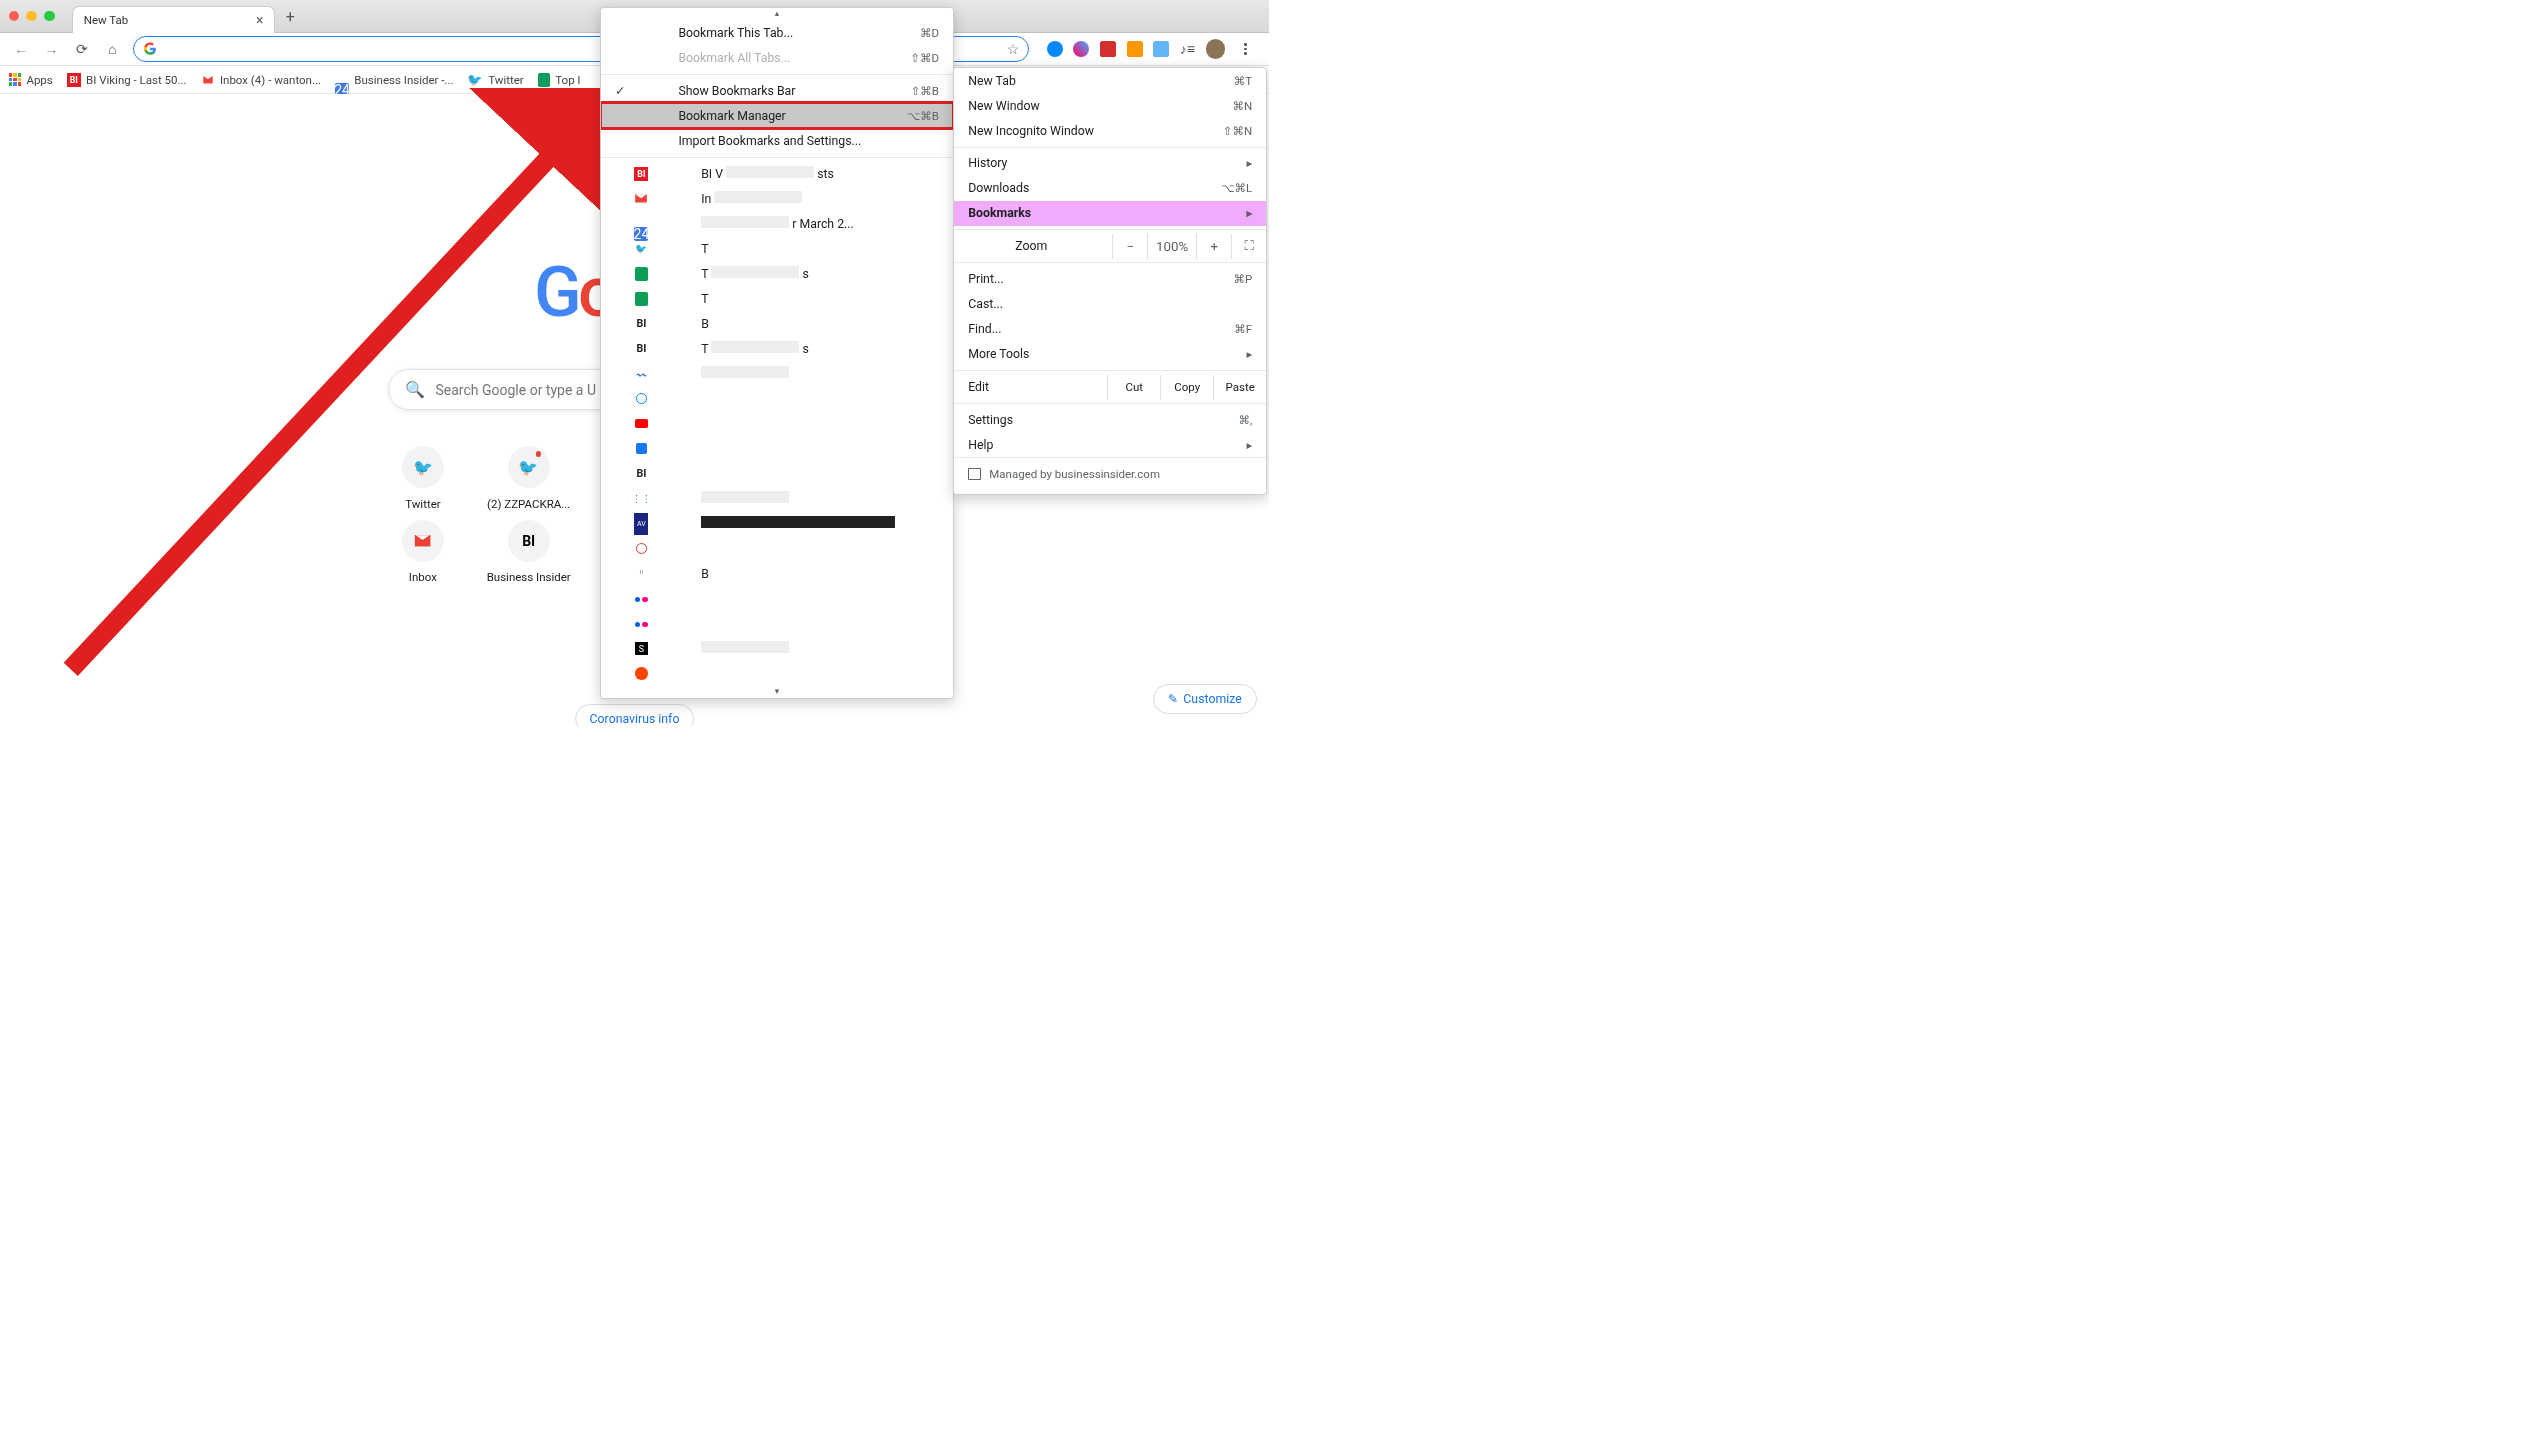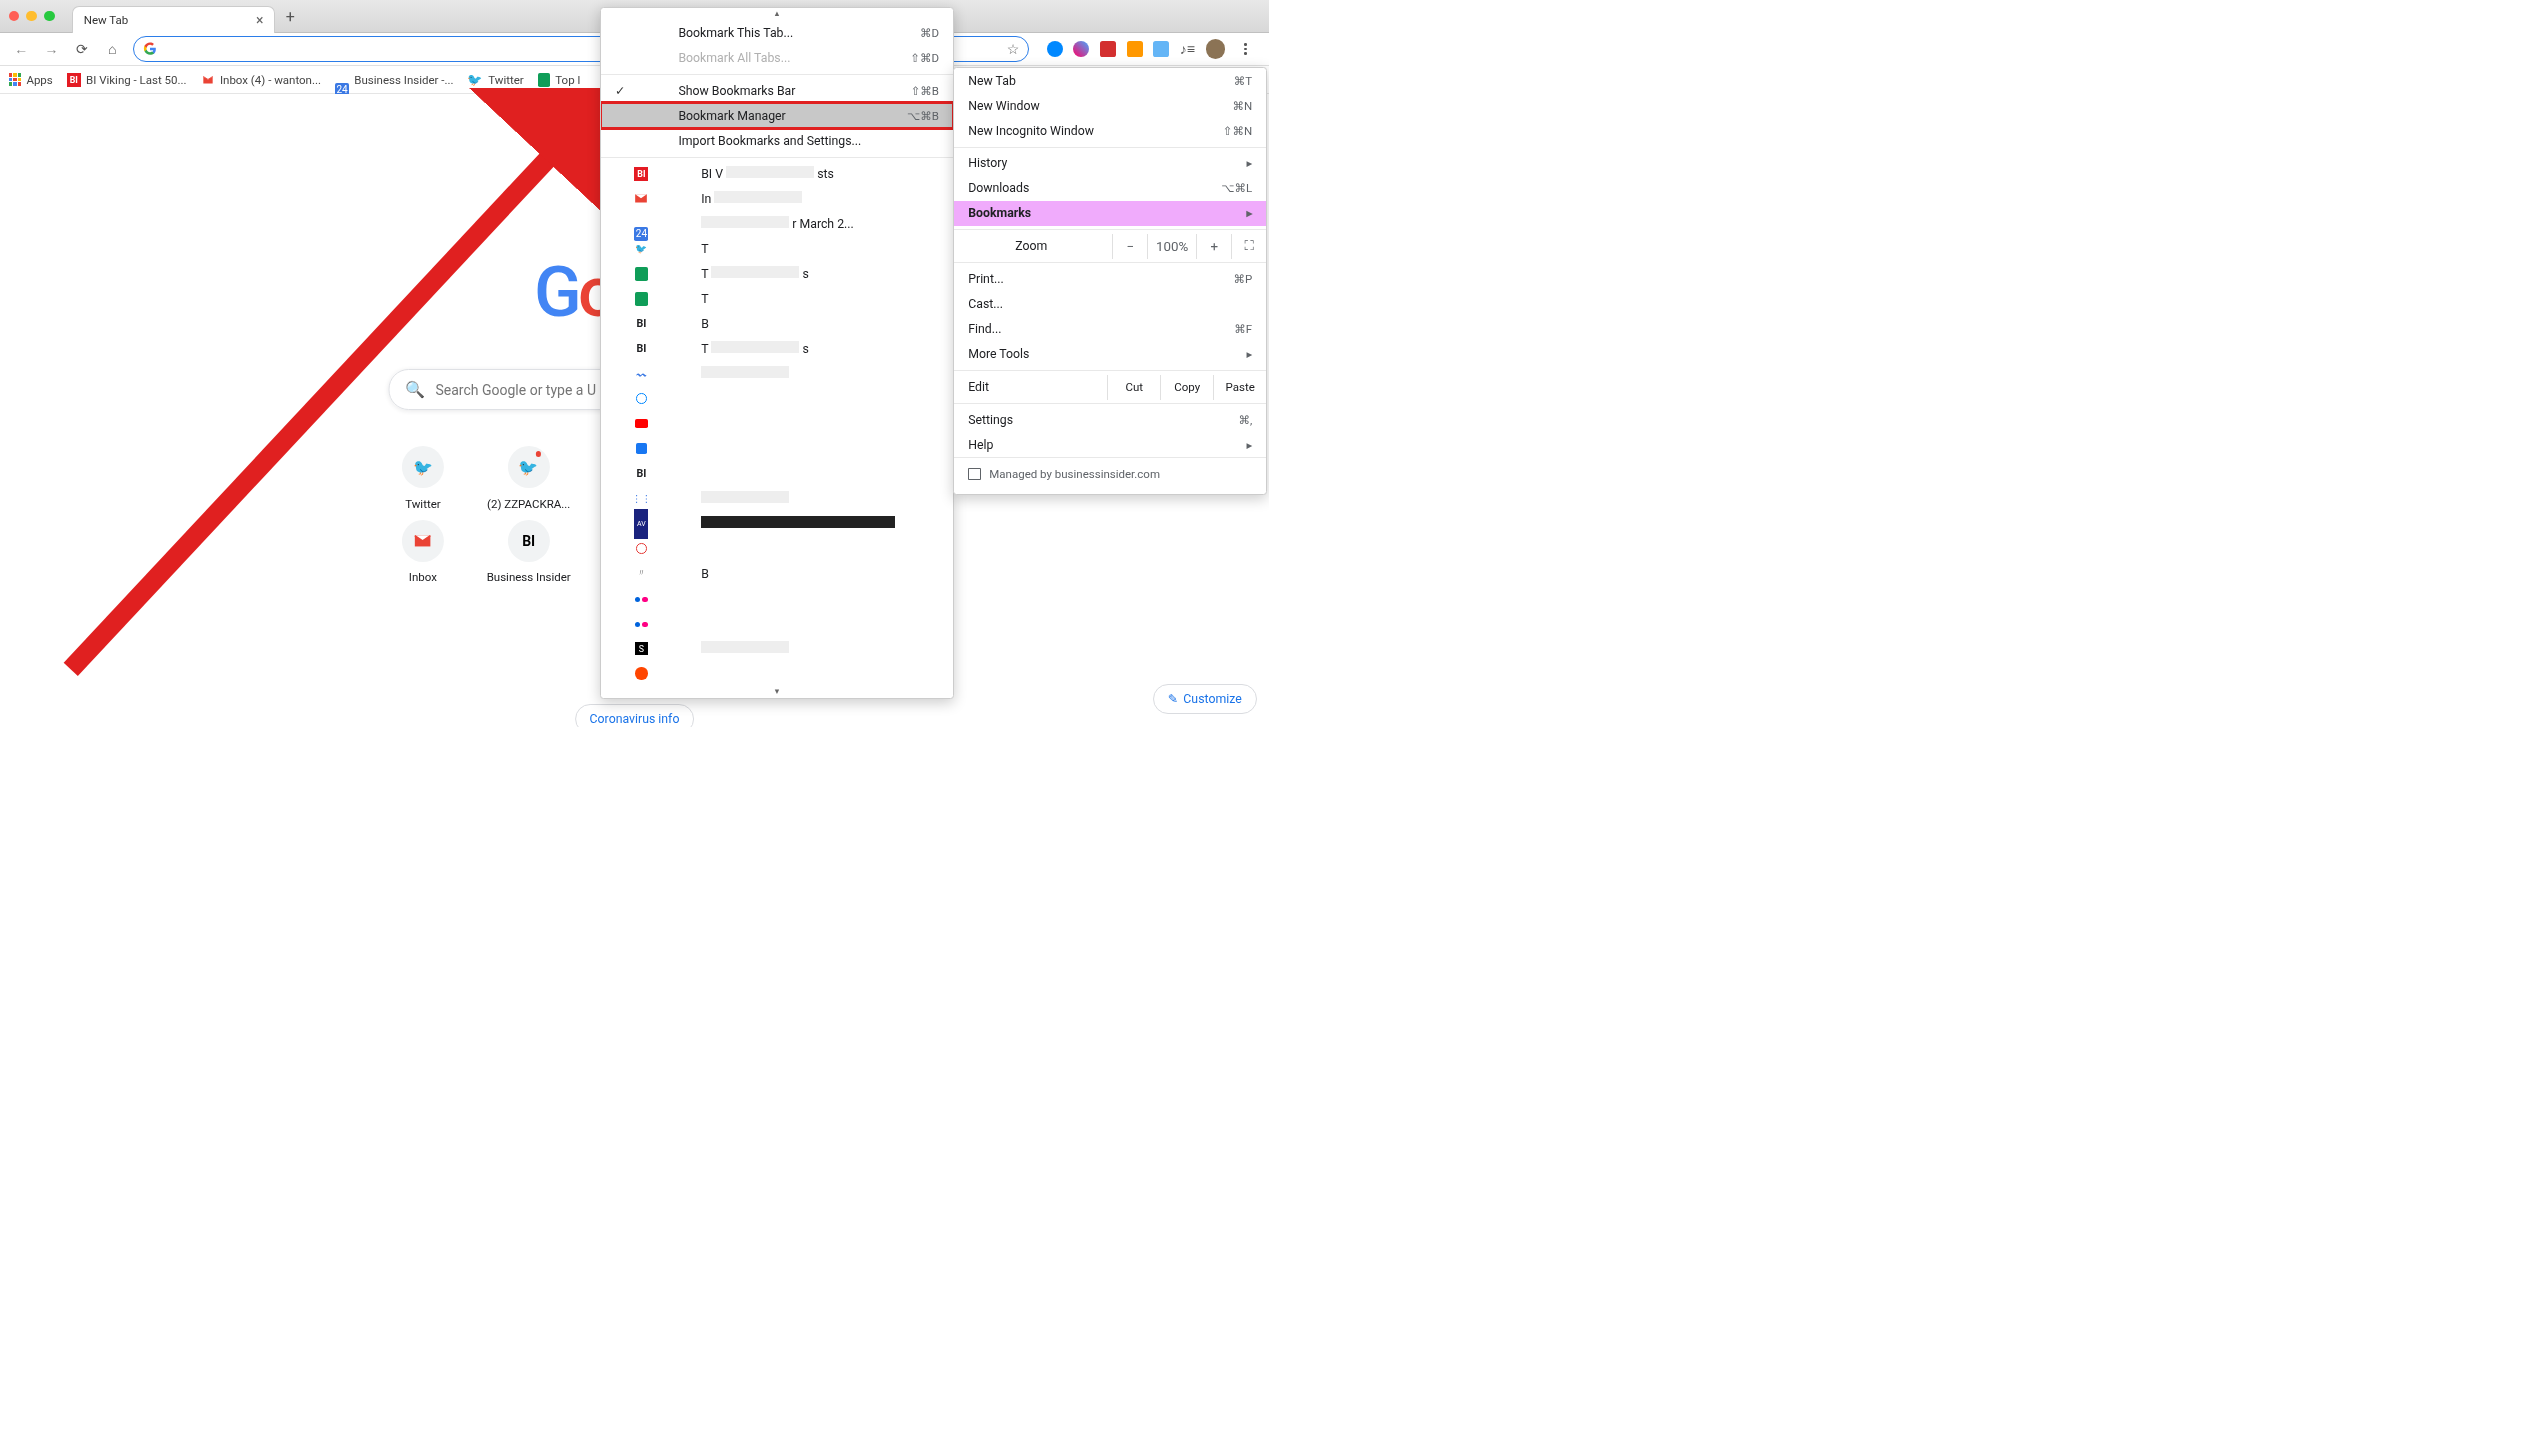--- a/index.html
+++ b/index.html
@@ -38,21 +38,21 @@
     .apps-icon span:nth-child(2){background:#fbbc05;}
     .apps-icon span:nth-child(3){background:#34a853;}
     .apps-icon span:nth-child(4){background:#4285f4;}
     .apps-icon span:nth-child(5){background:#ea4335;}
     .apps-icon span:nth-child(6){background:#fbbc05;}
     .apps-icon span:nth-child(7){background:#34a853;}
     .apps-icon span:nth-child(8){background:#4285f4;}
     .apps-icon span:nth-child(9){background:#ea4335;}
     .bi-icon{width:14px;height:14px;background:#e41b23;color:#fff;font-size:8.8px;font-weight:bold;display:flex;align-items:center;justify-content:center;}
     .gm-icon{width:14px;height:14px;}
-    .cal-icon{width:14px;height:14px;background:#3b79e4;color:#fff;font-size:10px;display:flex;align-items:center;justify-content:center;border-radius:1.8px;margin-top:20px;}
+    .cal-icon{width:14px;height:14px;background:#3b79e4;color:#fff;font-size:14px;display:flex;align-items:center;justify-content:center;border-radius:1.8px;margin-top:20px;}
     .tw-icon{color:#1da1f2;font-size:12.3px;}
     .sheets-icon{width:12.3px;height:14px;background:#0f9d58;border-radius:1.8px;position:relative;}
     
     
     .content { position: relative; height: calc(100% - 95px); background: #fff; }
     .google-logo { position: absolute; top: 157px; left: 50%; transform: translateX(-50%); font-size: 70px; font-weight: 500; letter-spacing: -3.5px; }
     .gl-b{color:#4285f4;} .gl-r{color:#ea4335;} .gl-y{color:#fbbc05;} .gl-g{color:#34a853;}
     .searchbox { position: absolute; top: 275px; left: 50%; transform: translateX(-50%); width: 493px; height: 41px; border: 0.9px solid #dfe1e5; border-radius: 20px; display: flex; align-items: center; padding: 0 16px; box-shadow: 0 0.9px 5.3px rgba(32,33,36,.1); }
     .searchbox .mag { color: #9aa0a6; font-size: 16px; margin-right: 10.6px; }
     .searchbox input { border: none; outline: none; flex: 1; font-size: 14px; color: #5f6368;}
@@ -369,21 +369,21 @@
       <div class="bm-row">
         <span class="bm-chk"></span>
         <span class="bm-ico">
           <span style="color:#3b79e4">⋮⋮</span>
         </span>
         <span class="label"> <span class="redaction" style="width:88px;background:#eee"></span></span>
       </div>
       <div class="bm-row">
         <span class="bm-chk"></span>
         <span class="bm-ico">
-          <div style="width:14px;height:30px;background:#1a237e;color:#fff;font-size:7px;display:flex;align-items:center;justify-content:center">AV</div>
+          <div style="width:14px;height:22px;background:#1a237e;color:#fff;font-size:7px;display:flex;align-items:center;justify-content:center">AV</div>
         </span>
         <span class="label"> <span class="redaction" style="width:194px;background:#222"></span></span>
       </div>
       <div class="bm-row">
         <span class="bm-chk"></span>
         <span class="bm-ico">
           <div style="width:10.6px;height:10.6px;border:1.8px solid #e53935;border-radius:50%"></div>
         </span>
         <span class="label"></span>
       </div>

